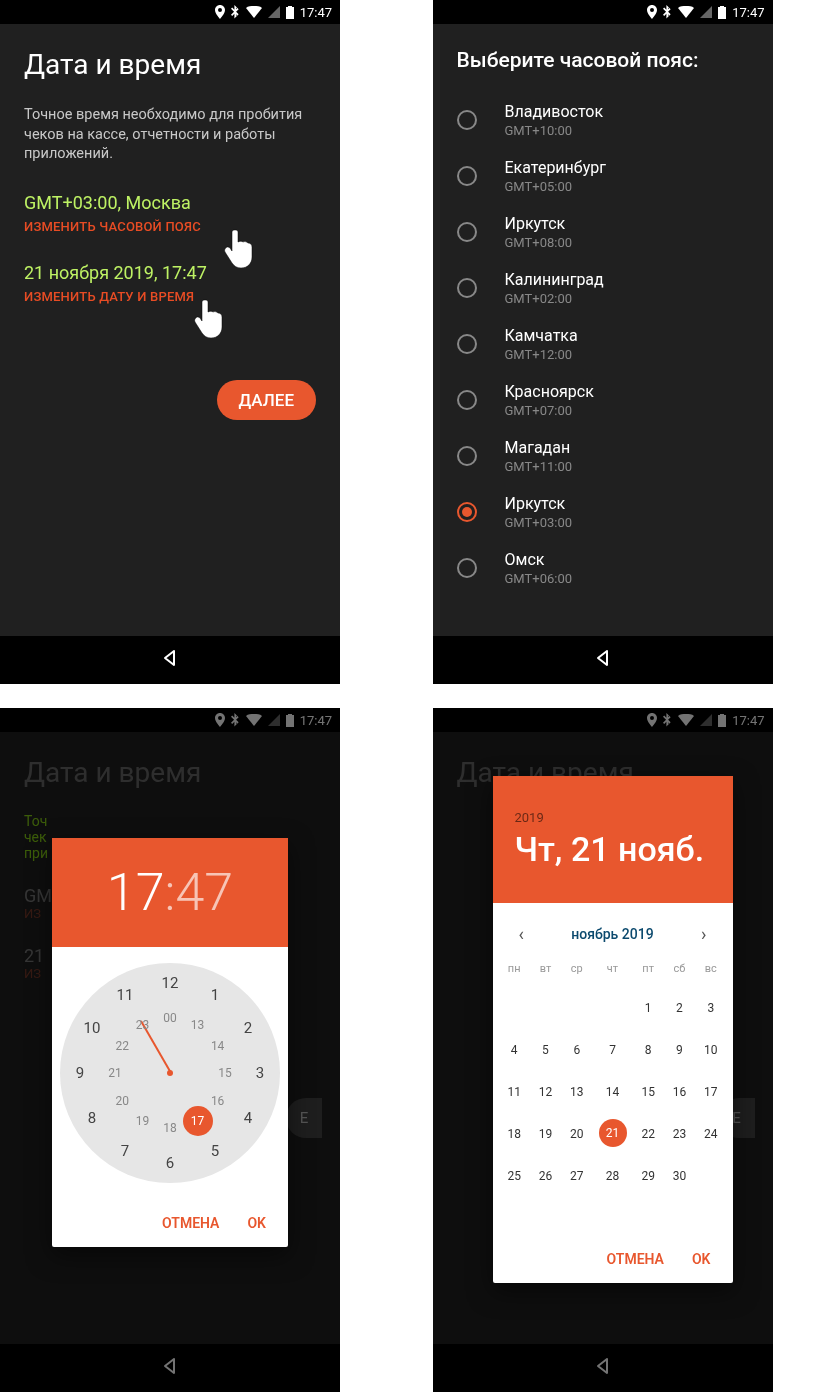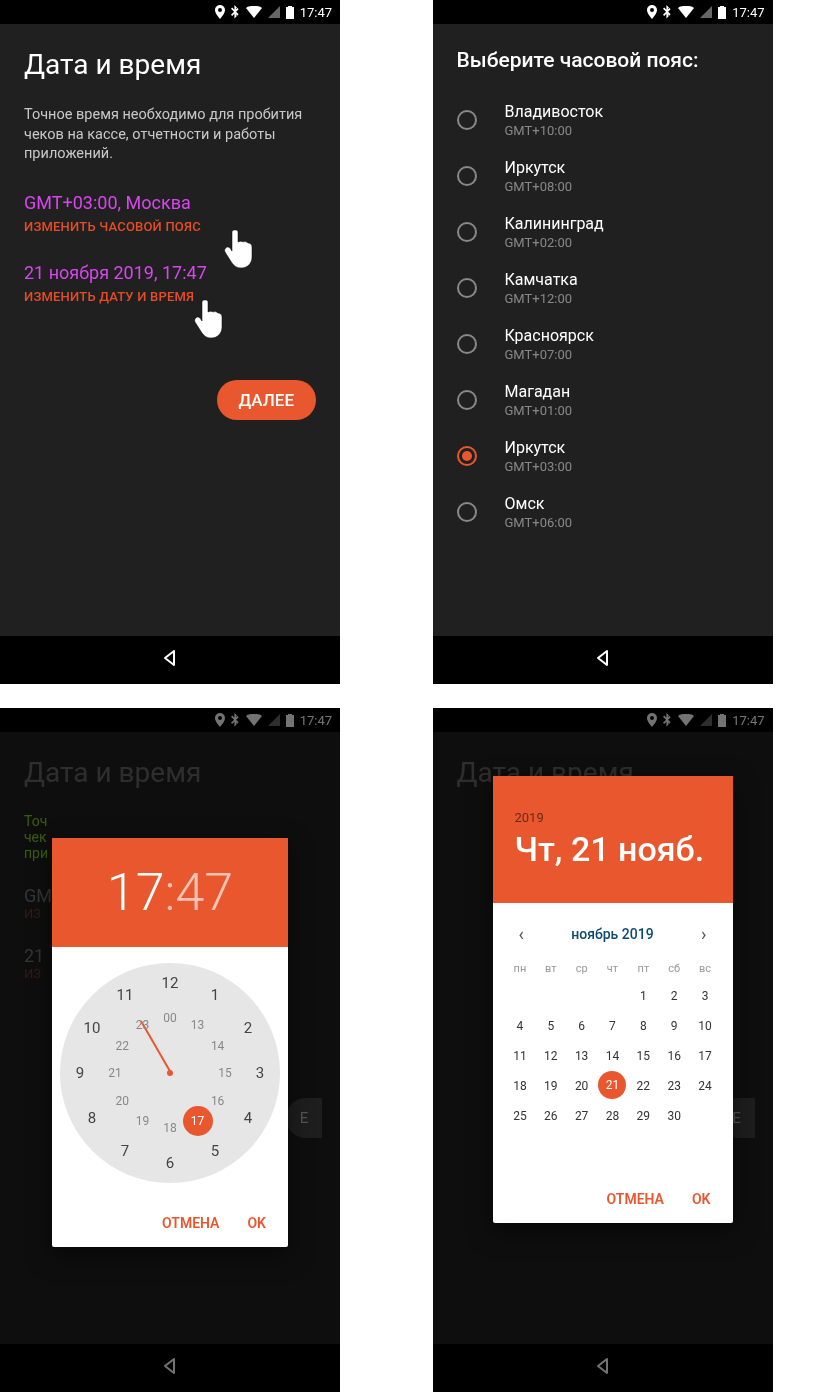--- a/index.html
+++ b/index.html
@@ -39,21 +39,21 @@
   .nav-bar {
     height: 48px;
     background: #000;
     display: flex;
     align-items: center;
     justify-content: center;
   }
   .content { flex: 1; padding: 24px 24px 0 24px; position: relative; }
   .title { font-size: 28px; font-weight: 400; margin-bottom: 24px; }
   .desc { font-size: 14.5px; color: #c8c8c8; line-height: 1.35; margin-bottom: 28px; }
-  .row-value { font-size: 18px; color: #d946ef; margin-bottom: 6px; }
+  .row-value { font-size: 18px; color: #bef264; margin-bottom: 6px; }
   .row-link { font-size: 13px; color: #e84c24; font-weight: 500; letter-spacing: 0.2px; }
   .row-block { margin-bottom: 28px; position: relative; }
   .next-btn {
     position: absolute; right: 24px; bottom: 216px;
     background: #e8572e; color: #fff; border-radius: 24px;
     padding: 10px 22px; font-size: 17px; font-weight: 500;
   }
   .hand { position:absolute; }
   .tz-title { font-size: 21px; font-weight: 500; margin: 24px 24px 20px 24px; }
   .tz-list { flex:1; overflow:hidden; }
@@ -105,21 +105,21 @@
   }
   .dlg-actions { display:flex; justify-content:flex-end; gap:28px; padding: 12px 22px 16px; }
   .dlg-btn { color:#e8572e; font-size:14px; font-weight:600; }
   .cal-year { font-size:13px; color:rgba(0,0,0,0.55); margin-bottom:4px; }
   .cal-date { font-size:34px; font-weight:500; color:#ffffff; }
   .cal-nav { display:flex; align-items:center; justify-content:space-between; padding: 16px 18px 8px; }
   .cal-month { font-size:14px; font-weight:500; color:#0c4a6e; }
   .cal-arrow { font-size:18px; color:#555; padding:4px 8px; }
   .cal-grid {
     display:grid; grid-template-columns: repeat(7,1fr);
-    padding: 0 12px 8px; gap: 0;
+    padding: 0 12px 8px; gap: 12px;
   }
   .cal-wd { font-size:11px; color:#999; text-align:center; padding:6px 0; }
   .cal-day { font-size:12px; color:#333; text-align:center; padding:8px 0; border-radius:50%; }
   .cal-day.sel { background:#e8572e; color:#fff; width:28px; height:28px; margin:0 auto; display:flex;align-items:center;justify-content:center; padding:0;}
   .cal-day.empty { visibility:hidden; }
   .dimmed-title { color:#666; }
   .dimmed-text { color:#84cc16; font-size:14px; }
   .peek-btn {
     position:absolute; right:18px; top:390px; width:36px; height:40px;
     background:#444; border-radius: 20px 0 0 20px;
@@ -226,20 +226,27 @@
         <div class="tz-item">
           <div class="radio"></div>
           <div>
             <div class="tz-name">Владивосток</div>
             <div class="tz-gmt">GMT+10:00</div>
           </div>
         </div>
         <div class="tz-item">
           <div class="radio"></div>
           <div>
+            <div class="tz-name">Екатеринбург</div>
+            <div class="tz-gmt">GMT+05:00</div>
+          </div>
+        </div>
+        <div class="tz-item">
+          <div class="radio"></div>
+          <div>
             <div class="tz-name">Иркутск</div>
             <div class="tz-gmt">GMT+08:00</div>
           </div>
         </div>
         <div class="tz-item">
           <div class="radio"></div>
           <div>
             <div class="tz-name">Калининград</div>
             <div class="tz-gmt">GMT+02:00</div>
           </div>
@@ -255,21 +262,21 @@
           <div class="radio"></div>
           <div>
             <div class="tz-name">Красноярск</div>
             <div class="tz-gmt">GMT+07:00</div>
           </div>
         </div>
         <div class="tz-item">
           <div class="radio"></div>
           <div>
             <div class="tz-name">Магадан</div>
-            <div class="tz-gmt">GMT+01:00</div>
+            <div class="tz-gmt">GMT+11:00</div>
           </div>
         </div>
         <div class="tz-item">
           <div class="radio sel"></div>
           <div>
             <div class="tz-name">Иркутск</div>
             <div class="tz-gmt">GMT+03:00</div>
           </div>
         </div>
         <div class="tz-item">

